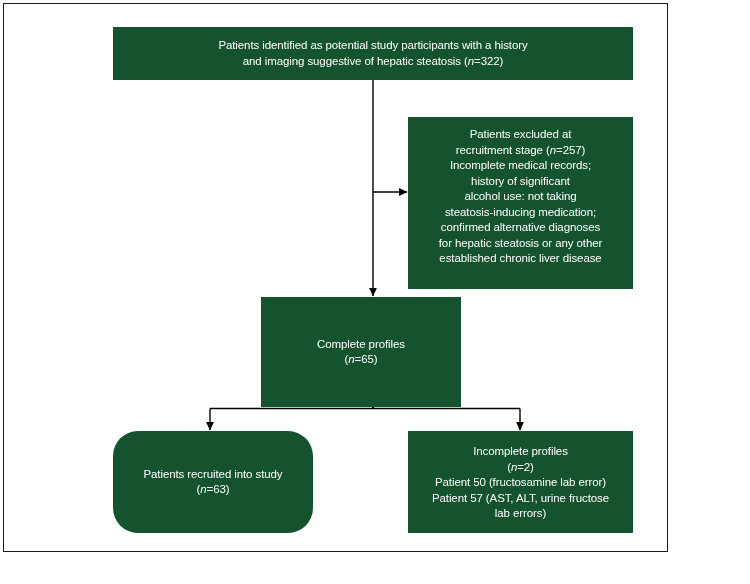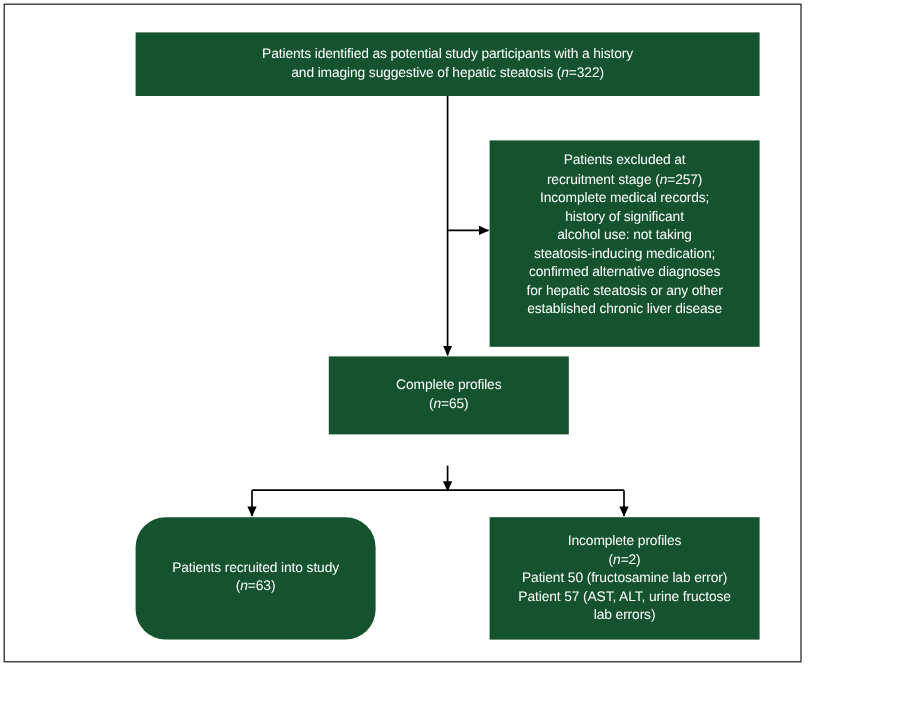--- a/index.html
+++ b/index.html
@@ -65,24 +65,24 @@
   #node-excluded {
     left: 408px;
     top: 105px;
     width: 225px;
     height: 172px;
     align-items: flex-start;
     padding-top: 10px;
     margin-top: 12px;
   }
   #node-complete {
-    left: 274px;
+    left: 261px;
     top: 297px;
     width: 200px;
-    height: 65px;
+    height: 110px;
   }
   #node-recruited {
     left: 113px;
     top: 431px;
     width: 200px;
     height: 102px;
     border-radius: 25px;
   }
   #node-incomplete {
     left: 408px;

